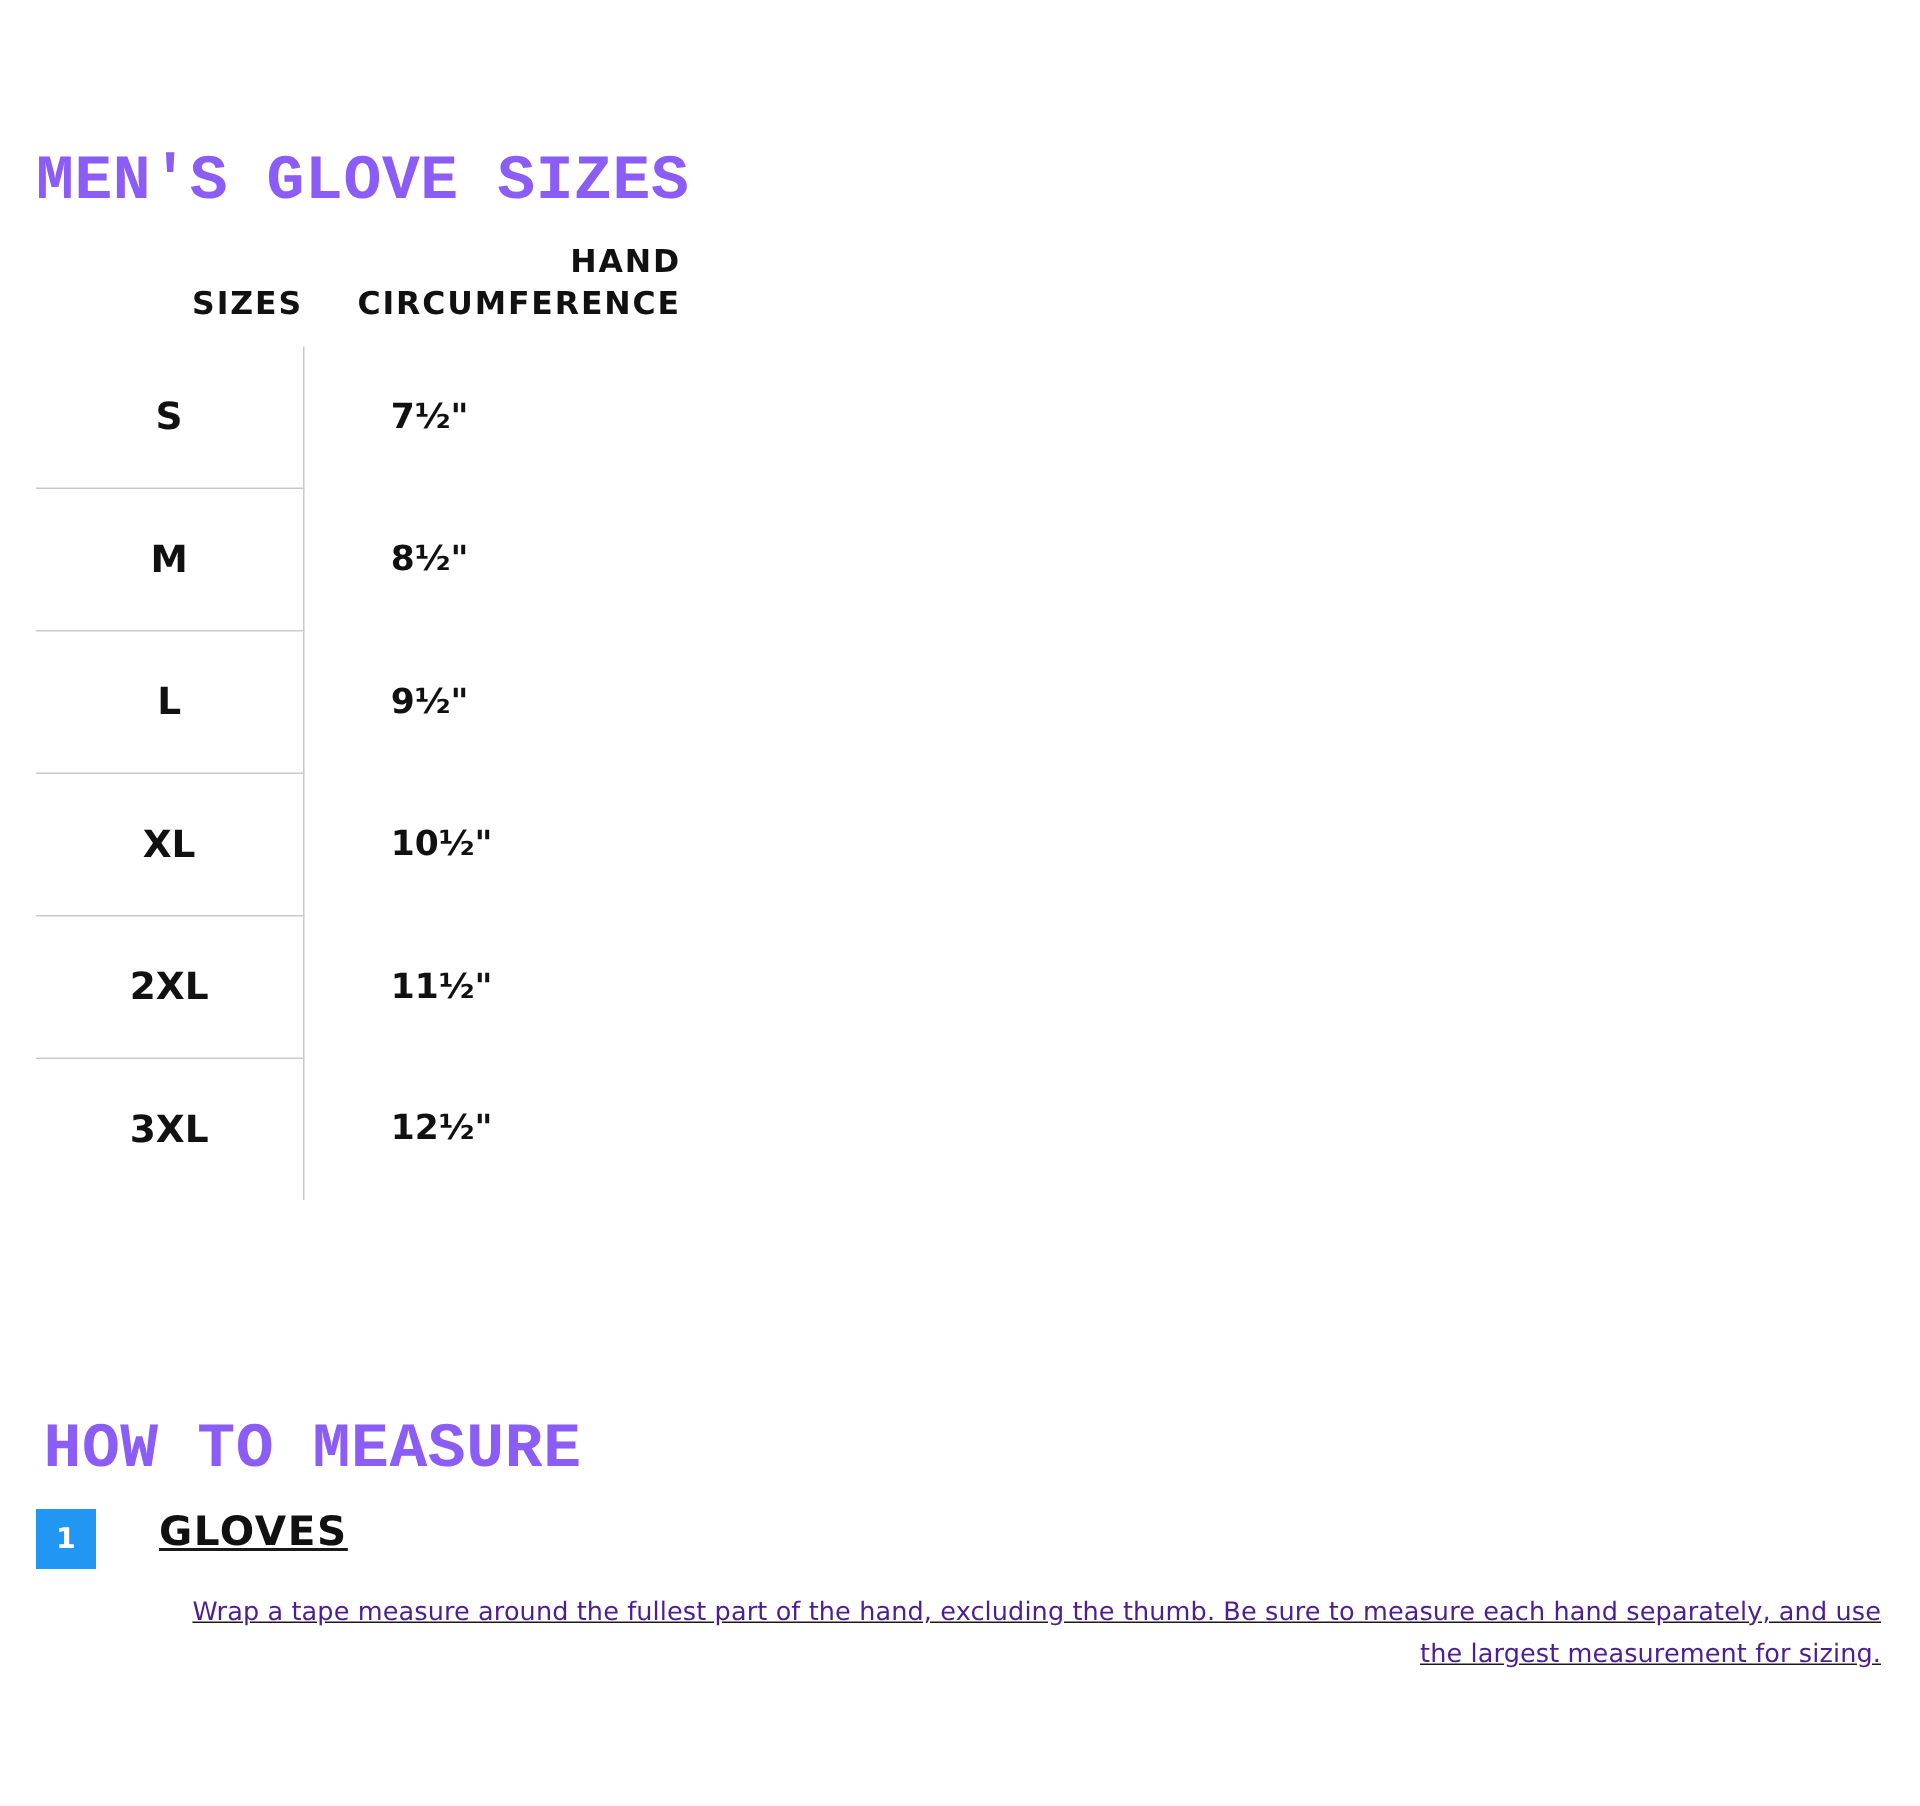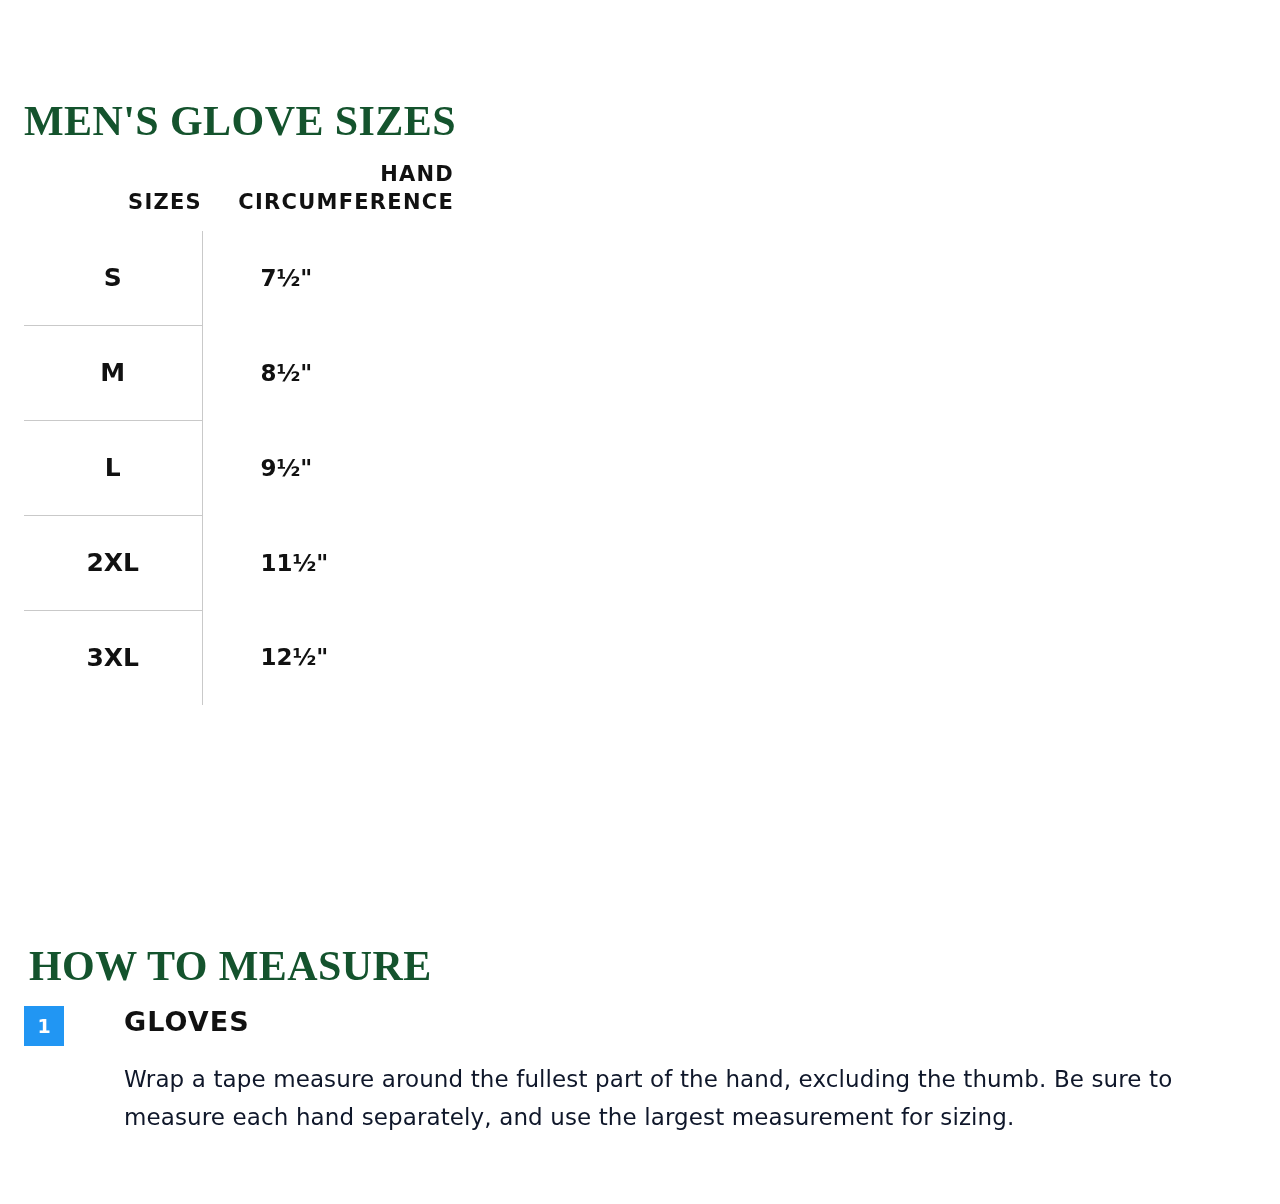--- a/index.html
+++ b/index.html
@@ -19,24 +19,24 @@
   .page {
     position: absolute;
     left: 0;
     top: 0;
     width: 1280px;
     height: 1204px;
   }
 
   .title {
     position: absolute;
-    font-family: Liberation Serif, serif;
+    font-family: Liberation Mono, monospace;
     font-weight: 700;
     letter-spacing: 0.01em;
-    color: #14532d;
+    color: #8b5cf6;
     font-size: 42px;
     line-height: 1;
   }
 
   #main-title {
     left: 24px;
     top: 72px;
   }
 
   #measure-title {
@@ -111,39 +111,41 @@
     font-family: "DejaVu Sans", sans-serif;
     font-weight: 700;
     font-size: 19px;
     display: flex;
     align-items: center;
     justify-content: center;
     flex: 0 0 auto;
     margin-top: 4px;
   }
   .step-body {
-    margin-left: 60px;
+    margin-left: 42px;
+    text-decoration: underline;
   }
   .step-heading {
     font-family: "DejaVu Sans", sans-serif;
     font-weight: 700;
     font-size: 27px;
     letter-spacing: 0.04em;
     color: #111111;
     line-height: 1;
     margin-top: 6px;
   }
   .step-text {
     margin-top: 26px;
     font-family: "DejaVu Sans", sans-serif;
-    font-size: 23px;
+    font-size: 17px;
     line-height: 1.65;
-    color: #0f172a;
+    color: #4c1d95;
     max-width: 1160px;
     letter-spacing: 0.005em;
+    text-align: right;
   }
 </style>
 </head>
 <body>
 
 <div class="page">
 
   <h1 class="title" id="main-title">MEN'S GLOVE SIZES</h1>
 
   <table class="size-table">
@@ -161,20 +163,24 @@
         <td class="c-size">S</td>
         <td class="c-circ">7½"</td>
       </tr>
       <tr>
         <td class="c-size">M</td>
         <td class="c-circ">8½"</td>
       </tr>
       <tr>
         <td class="c-size">L</td>
         <td class="c-circ">9½"</td>
+      </tr>
+      <tr>
+        <td class="c-size">XL</td>
+        <td class="c-circ">10½"</td>
       </tr>
       <tr>
         <td class="c-size">2XL</td>
         <td class="c-circ">11½"</td>
       </tr>
       <tr>
         <td class="c-size">3XL</td>
         <td class="c-circ">12½"</td>
       </tr>
     </tbody>

